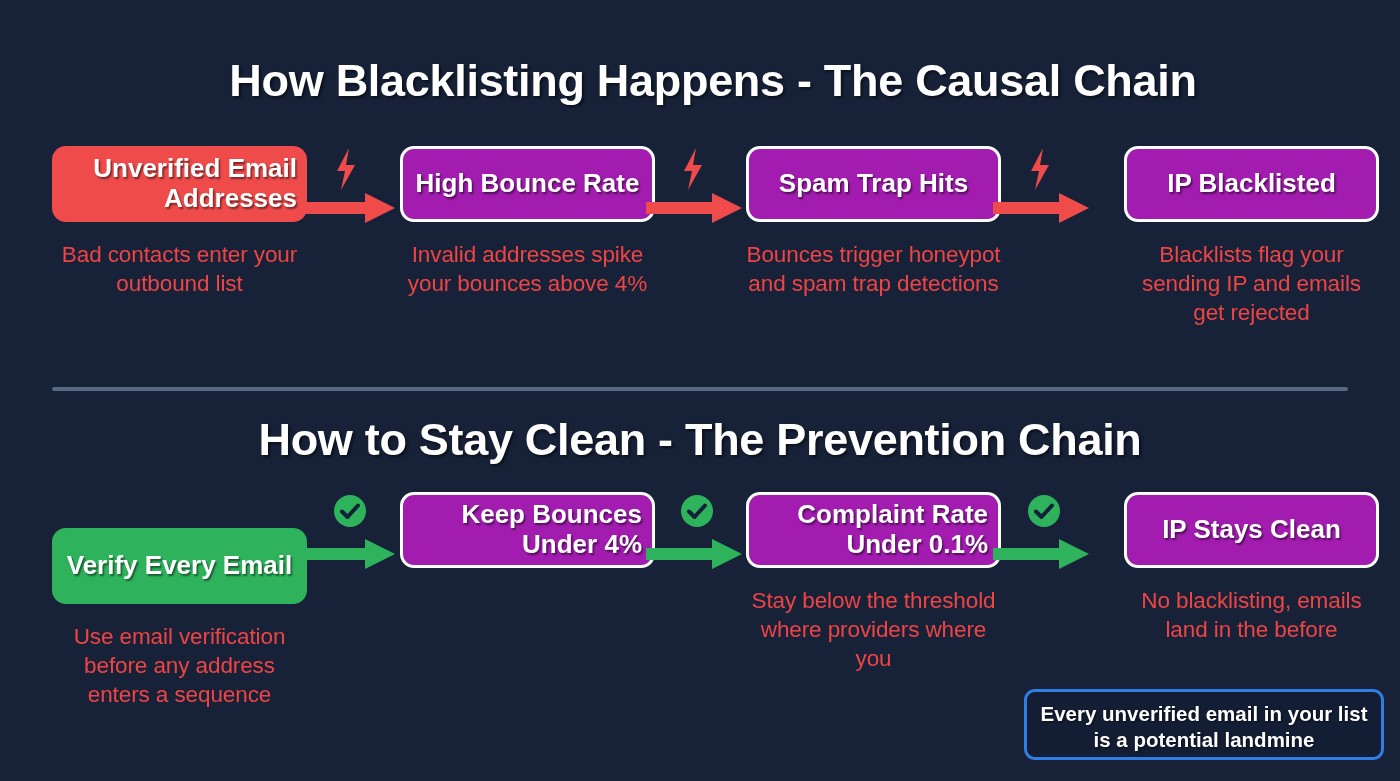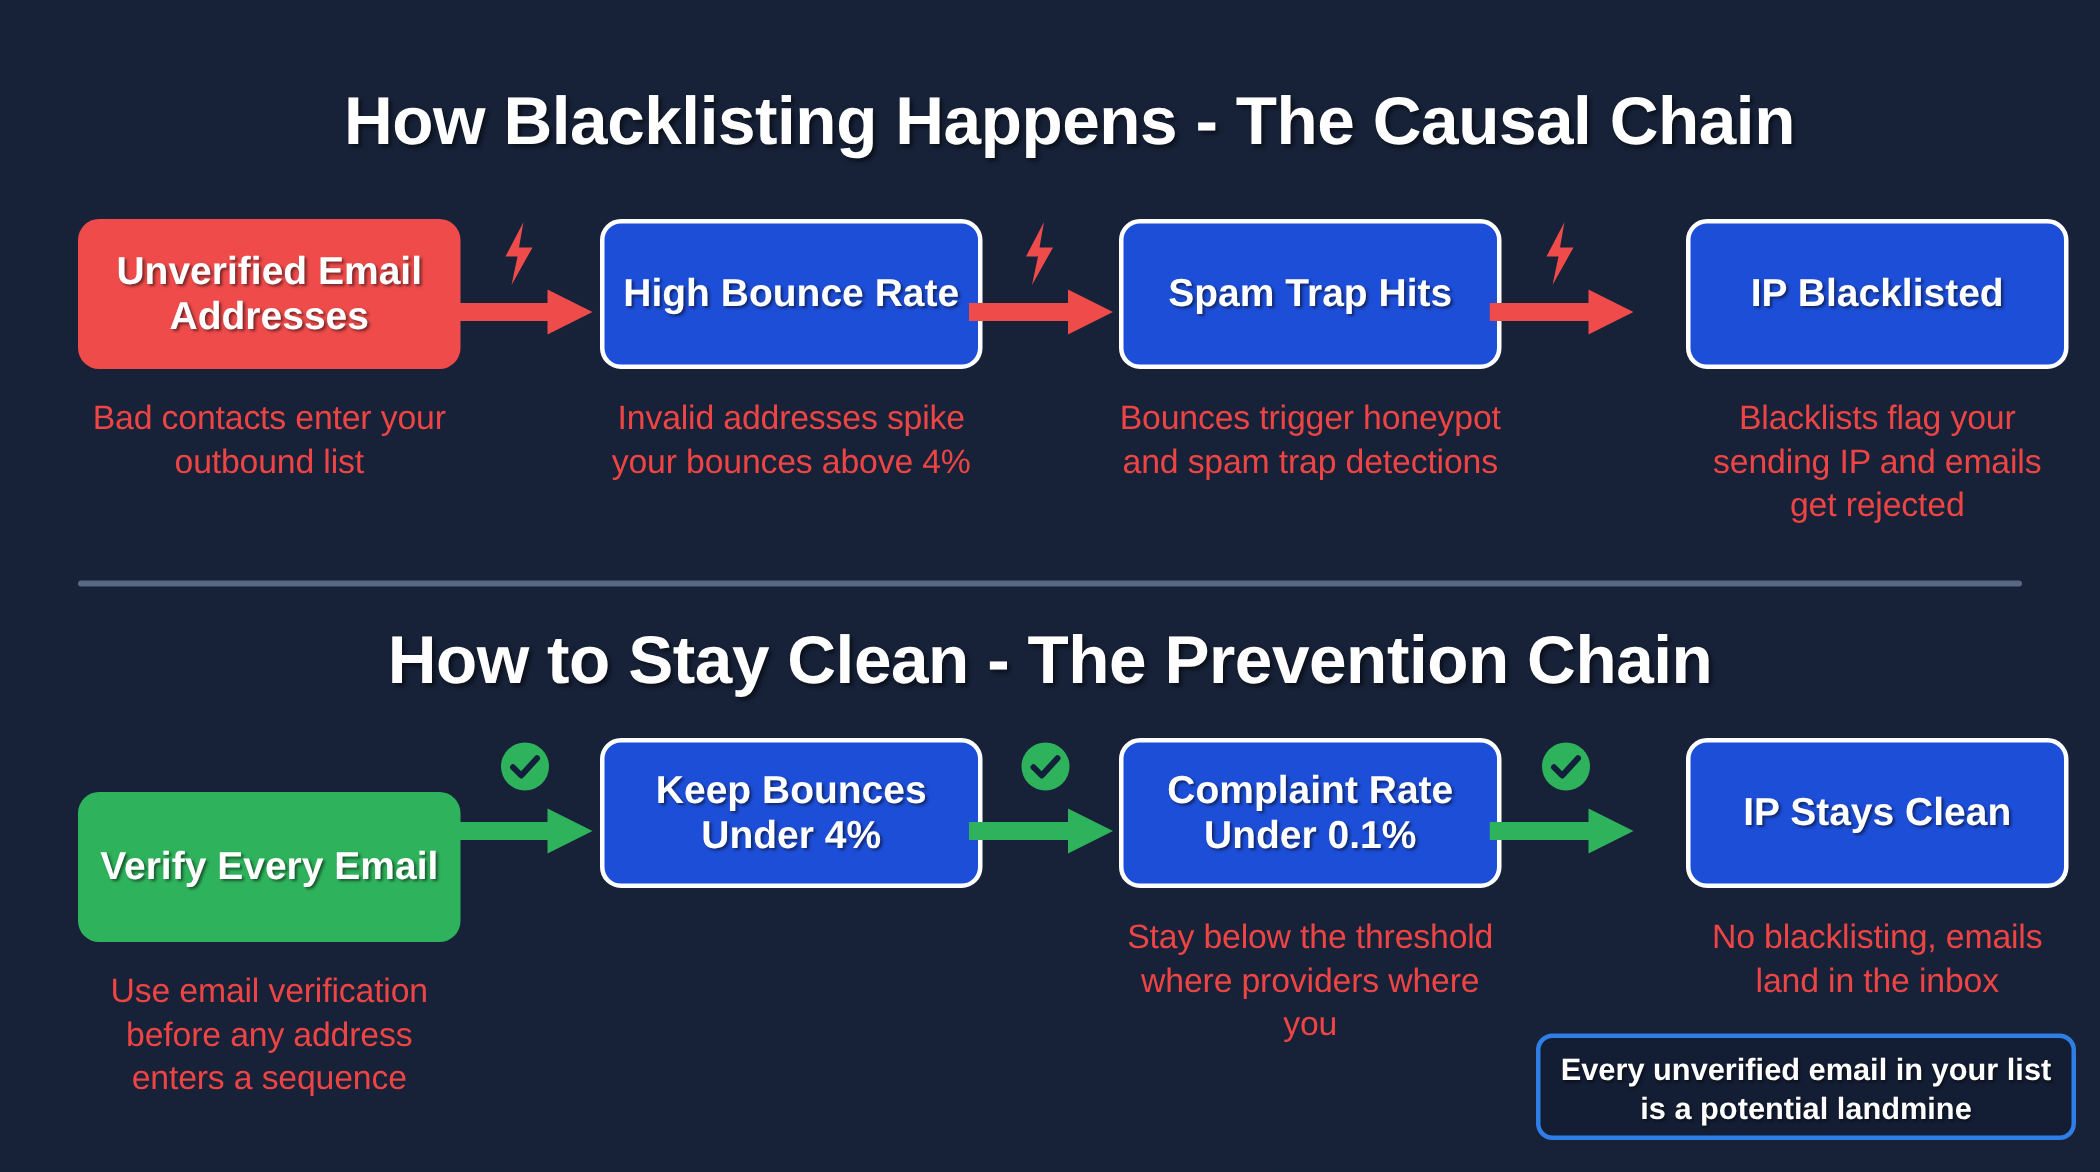--- a/index.html
+++ b/index.html
@@ -64,36 +64,36 @@
     top: 0;
     width: 255px;
   }
   .node.n0 { left: 52px; }
   .node.n1 { left: 400px; }
   .node.n2 { left: 746px; }
   .node.n3 { left: 1124px; }
 
   .node-box {
     width: 255px;
-    height: 100px;
+    height: 76px;
     border-radius: 14px;
     display: flex;
     align-items: center;
     justify-content: center;
-    text-align: center;
+    text-align: right;
     font-size: 26px;
     font-weight: bold;
     line-height: 1.15;
     padding: 4px 10px;
     color: #ffffff;
     text-shadow: 1.5px 1.5px 2px rgba(0,0,0,0.5);
   }
   .node-box.outline {
     border: 3.5px solid #ffffff;
-    background: #1d4ed8;
+    background: #a21caf;
   }
   .node-box.fill-danger {
     background: #ef4b4b;
     border: none;
   }
   .node-box.fill-good {
     background: #2eb35c;
     border: none;
     margin-top: 36px;
   }
@@ -289,21 +289,21 @@
       <span class="conn-arrow">
         <svg width="100" height="36" viewBox="0 0 100 36">
           <rect x="0" y="12" width="70" height="12" fill="#2eb35c"></rect>
           <path d="M66 3 L96 18 L66 33 Z" fill="#2eb35c"></path>
         </svg>
       </span>
     </div>
 
     <div class="node n3">
       <div class="node-box outline">IP Stays Clean</div>
-      <div class="node-caption">No blacklisting, emails land in the inbox</div>
+      <div class="node-caption">No blacklisting, emails land in the before</div>
     </div>
 
   </div>
 
   <div class="callout">
     <span class="callout-text">Every unverified email in your list is a potential landmine</span>
   </div>
 
 </div>
 

